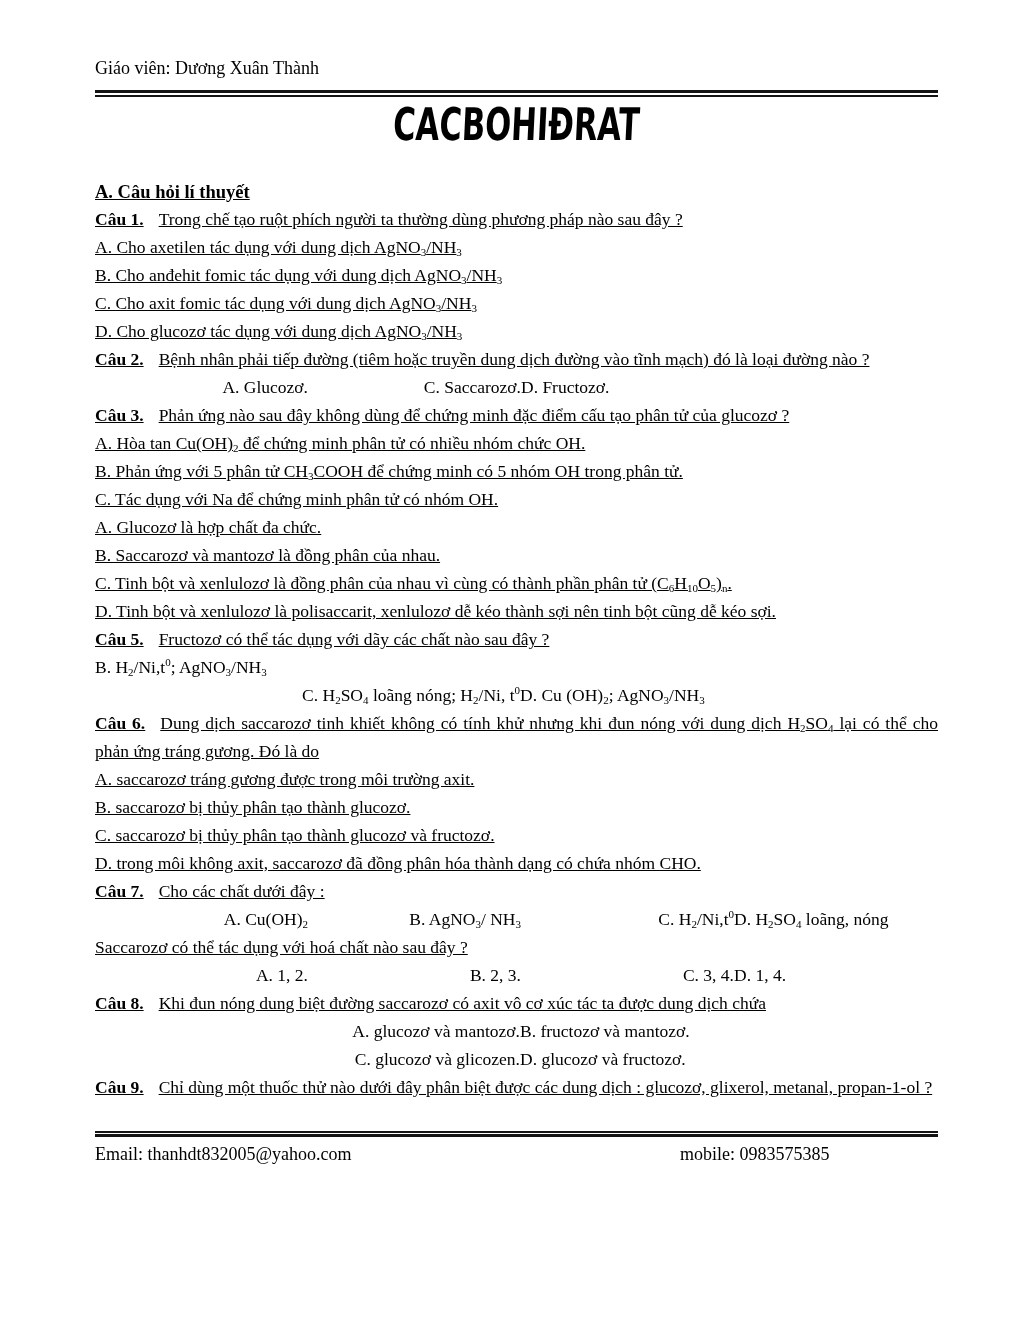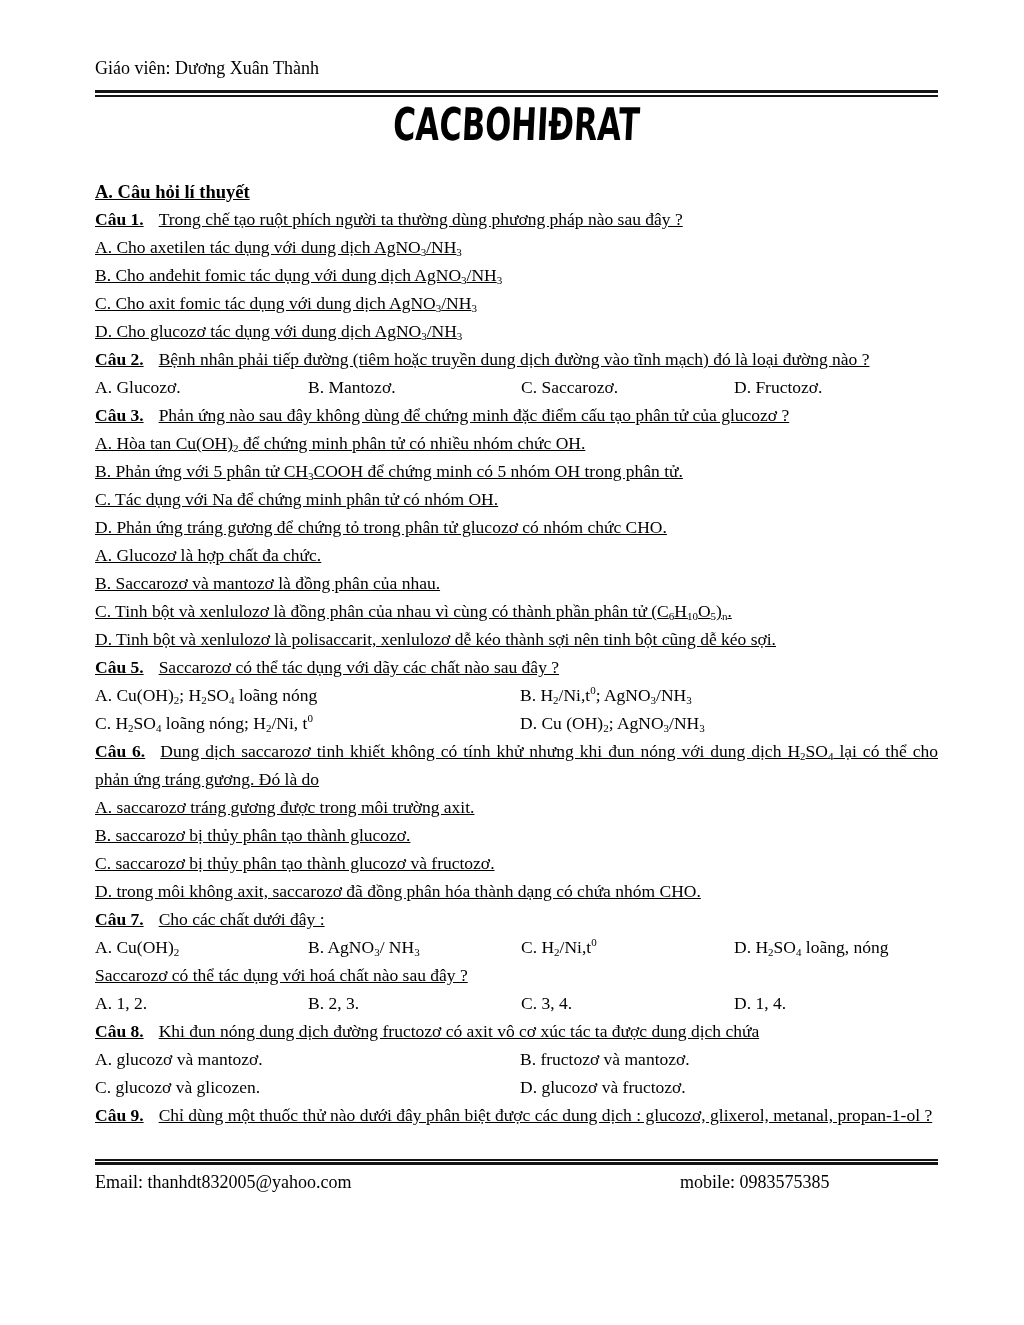--- a/index.html
+++ b/index.html
@@ -41,21 +41,21 @@
     margin-top: 30px;
     font-size: 18.5px;
     font-weight: bold;
     text-decoration: underline;
     line-height: 26px;
   }
 
   .questions p { margin: 0; line-height: 28px; text-align: justify; text-decoration: underline; }
   .qlabel { font-weight: bold; margin-right: 15px; }
   .opt-row { display: flex; line-height: 28px; }
-  .opt-row > span { flex: 0 0 auto; white-space: nowrap; }
+  .opt-row > span { flex: 0 0 auto; white-space: nowrap; text-align: right; }
   .opt-row > span.c { width: 213px; }
   .opt-row > span.h { width: 425px; }
 
   sub, sup { font-size: 11px; line-height: 0; }
   sub { vertical-align: -3px; }
   sup { vertical-align: 7px; }
 
   .footer-rule {
     margin-top: 30px;
     height: 6px;
@@ -89,45 +89,42 @@
       <p>A. Cho axetilen tác dụng với dung dịch AgNO<sub>3</sub>/NH<sub>3</sub></p>
       <p>B. Cho anđehit fomic tác dụng với dung dịch AgNO<sub>3</sub>/NH<sub>3</sub></p>
       <p>C. Cho axit fomic tác dụng với dung dịch AgNO<sub>3</sub>/NH<sub>3</sub></p>
       <p>D. Cho glucozơ tác dụng với dung dịch AgNO<sub>3</sub>/NH<sub>3</sub></p>
     </div>
 
     <div>
       <p><span class="qlabel">Câu 2.</span><span>Bệnh nhân phải tiếp đường (tiêm hoặc truyền dung dịch đường vào tĩnh mạch) đó là loại đường nào ?</span></p>
       <div class="opt-row">
         <span class="c">A. Glucozơ.</span>
-        <span class="c">B. Mantozơ.</span>
         <span class="c">C. Saccarozơ.</span>
         <span>D. Fructozơ.</span>
       </div>
     </div>
 
     <div>
       <p><span class="qlabel">Câu 3.</span><span>Phản ứng nào sau đây không dùng để chứng minh đặc điểm cấu tạo phân tử của glucozơ ?</span></p>
       <p>A. Hòa tan Cu(OH)<sub>2</sub> để chứng minh phân tử có nhiều nhóm chức OH.</p>
       <p>B. Phản ứng với 5 phân tử CH<sub>3</sub>COOH để chứng minh có 5 nhóm OH trong phân tử.</p>
       <p>C. Tác dụng với Na để chứng minh phân tử có nhóm OH.</p>
-      <p>D. Phản ứng tráng gương để chứng tỏ trong phân tử glucozơ có nhóm chức CHO.</p>
     </div>
 
     <div>
       <p>A. Glucozơ là hợp chất đa chức.</p>
       <p>B. Saccarozơ và mantozơ là đồng phân của nhau.</p>
       <p>C. Tinh bột và xenlulozơ là đồng phân của nhau vì cùng có thành phần phân tử (C<sub>6</sub>H<sub>10</sub>O<sub>5</sub>)<sub>n</sub>.</p>
       <p>D. Tinh bột và xenlulozơ là polisaccarit, xenlulozơ dễ kéo thành sợi nên tinh bột cũng dễ kéo sợi.</p>
     </div>
 
     <div>
-      <p><span class="qlabel">Câu 5.</span><span>Saccarozơ có thể tác dụng với dãy các chất nào sau đây ?</span></p>
+      <p><span class="qlabel">Câu 5.</span><span>Fructozơ có thể tác dụng với dãy các chất nào sau đây ?</span></p>
       <div class="opt-row">
-        <span class="h">A. Cu(OH)<sub>2</sub>; H<sub>2</sub>SO<sub>4</sub> loãng nóng</span>
         <span>B. H<sub>2</sub>/Ni,t<sup>0</sup>; AgNO<sub>3</sub>/NH<sub>3</sub></span>
       </div>
       <div class="opt-row">
         <span class="h">C. H<sub>2</sub>SO<sub>4</sub> loãng nóng; H<sub>2</sub>/Ni, t<sup>0</sup></span>
         <span>D. Cu (OH)<sub>2</sub>; AgNO<sub>3</sub>/NH<sub>3</sub></span>
       </div>
     </div>
 
     <div>
       <p><span class="qlabel">Câu 6.</span><span>Dung dịch saccarozơ tinh khiết không có tính khử nhưng khi đun nóng với dung dịch H<sub>2</sub>SO<sub>4</sub> lại có thể cho phản ứng tráng gương. Đó là do</span></p>
@@ -148,21 +145,21 @@
       <p>Saccarozơ có thể tác dụng với hoá chất nào sau đây ?</p>
       <div class="opt-row">
         <span class="c">A. 1, 2.</span>
         <span class="c">B. 2, 3.</span>
         <span class="c">C. 3, 4.</span>
         <span>D. 1, 4.</span>
       </div>
     </div>
 
     <div>
-      <p><span class="qlabel">Câu 8.</span><span>Khi đun nóng dung dịch đường fructozơ có axit vô cơ xúc tác ta được dung dịch chứa</span></p>
+      <p><span class="qlabel">Câu 8.</span><span>Khi đun nóng dung biệt đường saccarozơ có axit vô cơ xúc tác ta được dung dịch chứa</span></p>
       <div class="opt-row">
         <span class="h">A. glucozơ và mantozơ.</span>
         <span>B. fructozơ và mantozơ.</span>
       </div>
       <div class="opt-row">
         <span class="h">C. glucozơ và glicozen.</span>
         <span>D. glucozơ và fructozơ.</span>
       </div>
     </div>
 

